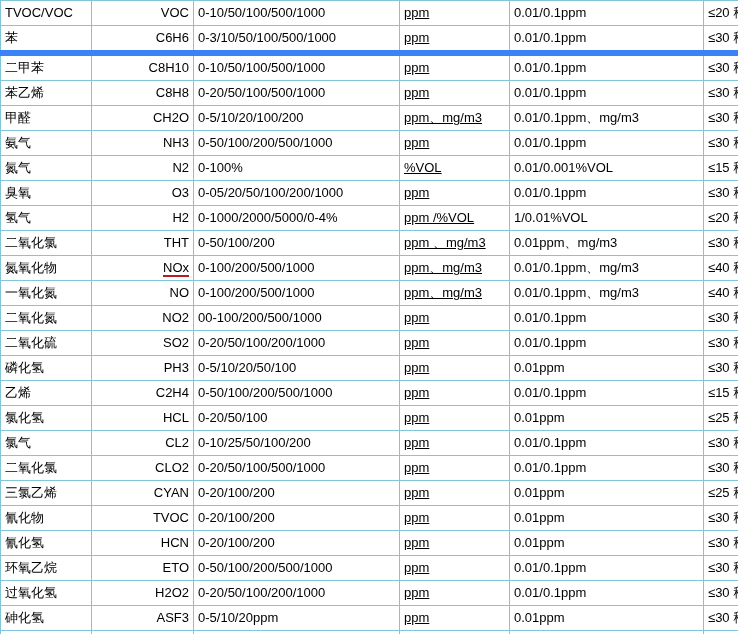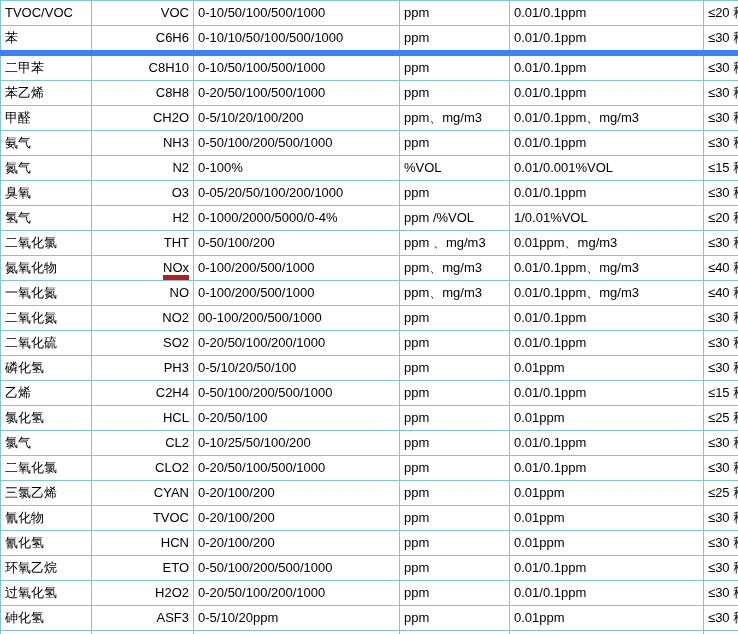--- a/index.html
+++ b/index.html
@@ -30,44 +30,44 @@
     white-space: nowrap;
     overflow: hidden;
     font-family: "Liberation Sans", sans-serif;
   }
   table.gas-table tr.highlight td {
     border-top: 6px solid #3b82f6;
   }
   td.c-name   { width: 82px; }
   td.c-sym    { width: 93px; font-family: "Liberation Mono", monospace; font-size: 13px; text-align: right; }
   td.c-range  { width: 197px; font-family: "Liberation Mono", monospace; font-size: 13px; }
-  td.c-unit   { width: 101px; font-family: "Liberation Mono", monospace; font-size: 13px; }
+  td.c-unit   { width: 101px; font-family: "Liberation Mono", monospace; font-size: 13px; text-decoration: underline; }
   td.c-res    { width: 185px; font-family: "Liberation Mono", monospace; font-size: 13px; }
   td.c-time   { width: 76px; }
   .underline-dotted {
-    border-bottom: 6px solid #b91c1c;
+    border-bottom: 2px solid #b91c1c;
   }
 </style>
 </head>
 <body>
 
 <table class="gas-table">
   <tbody>
       <tr>
         <td class="c-name">TVOC/VOC</td>
         <td class="c-sym">VOC</td>
         <td class="c-range">0-10/50/100/500/1000</td>
         <td class="c-unit">ppm</td>
         <td class="c-res">0.01/0.1ppm</td>
         <td class="c-time">≤20 秒</td>
       </tr>
       <tr>
         <td class="c-name">苯</td>
         <td class="c-sym">C6H6</td>
-        <td class="c-range">0-10/10/50/100/500/1000</td>
+        <td class="c-range">0-3/10/50/100/500/1000</td>
         <td class="c-unit">ppm</td>
         <td class="c-res">0.01/0.1ppm</td>
         <td class="c-time">≤30 秒</td>
       </tr>
       <tr class="highlight">
         <td class="c-name">二甲苯</td>
         <td class="c-sym">C8H10</td>
         <td class="c-range">0-10/50/100/500/1000</td>
         <td class="c-unit">ppm</td>
         <td class="c-res">0.01/0.1ppm</td>

